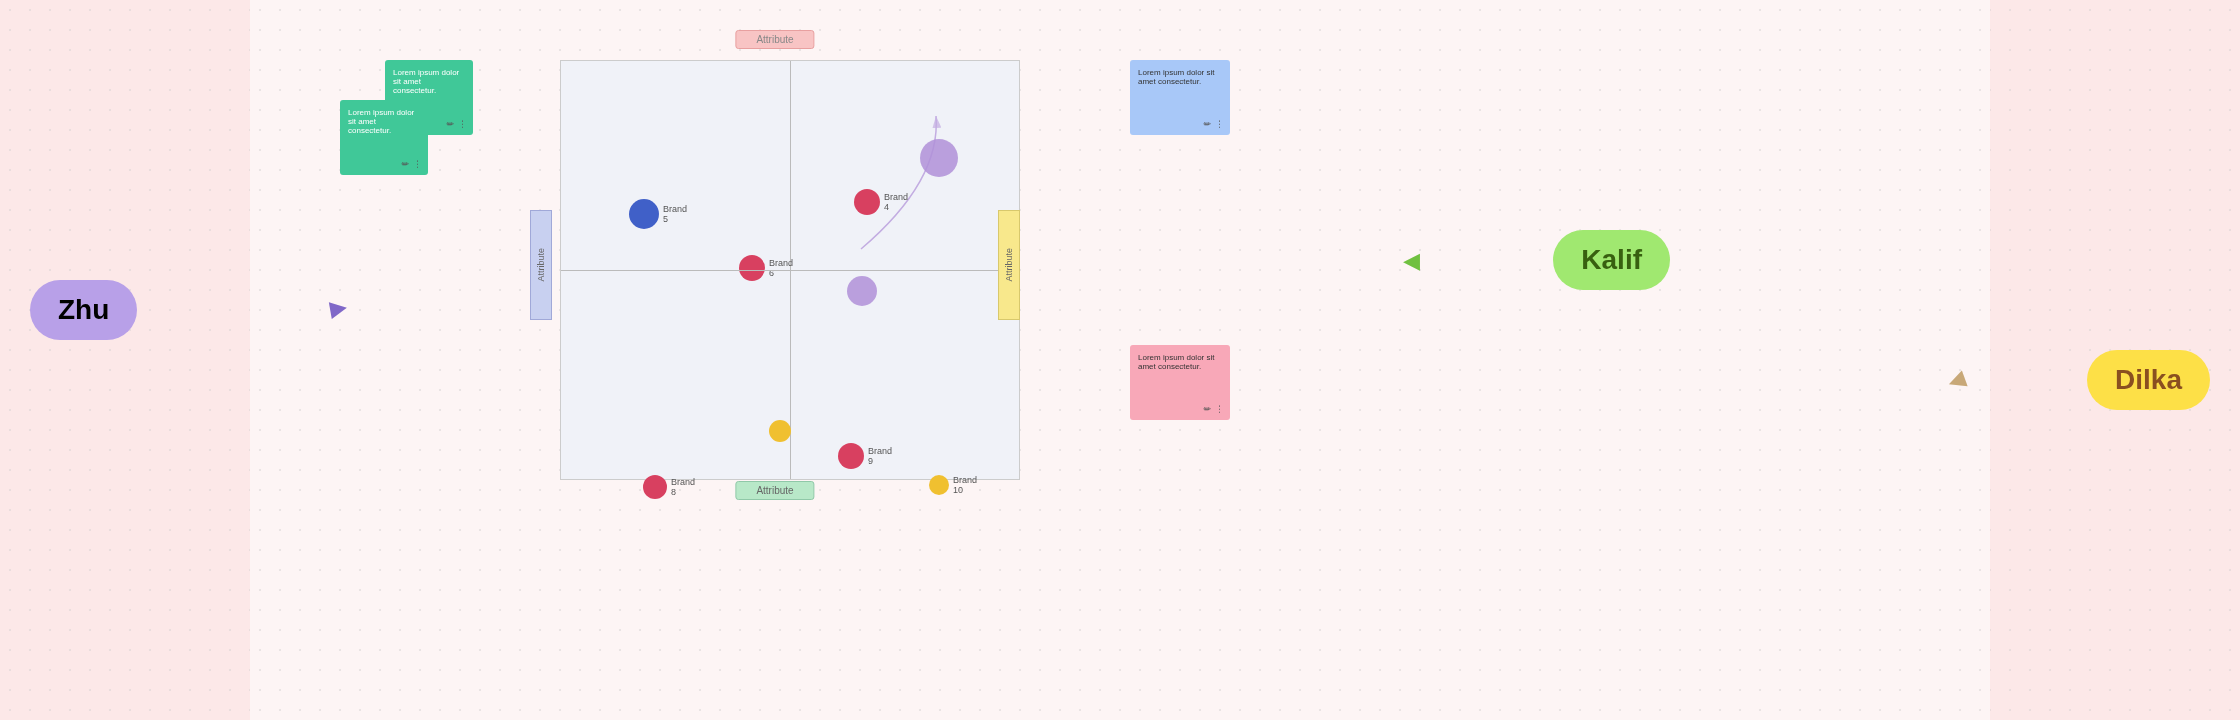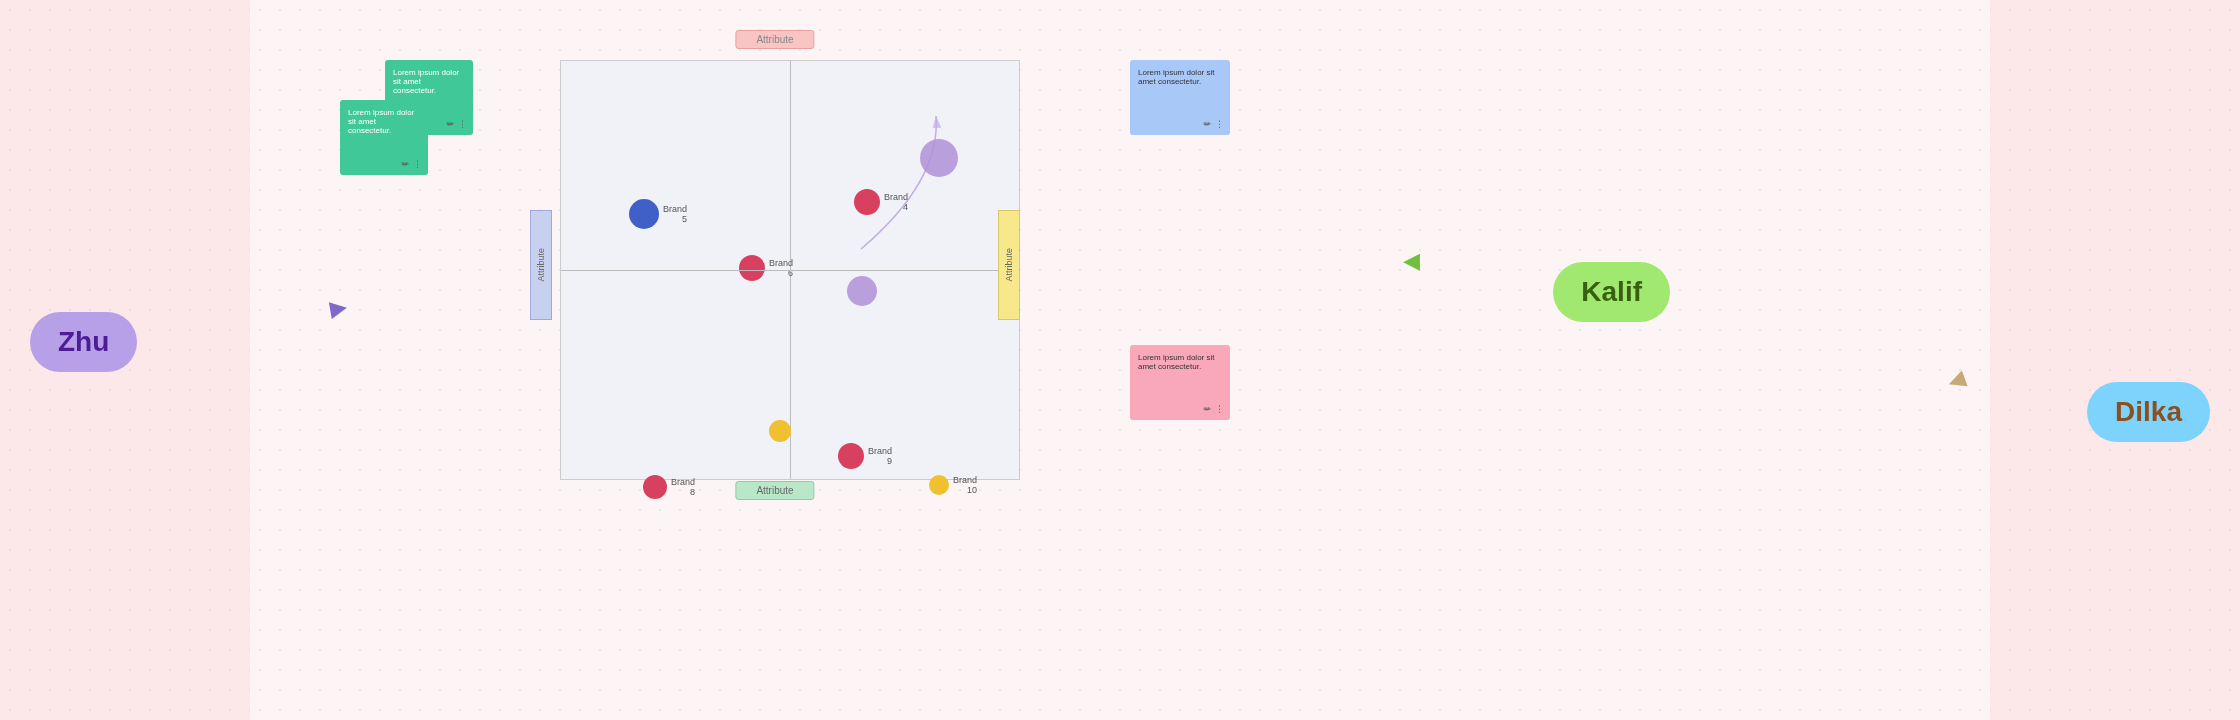--- a/index.html
+++ b/index.html
@@ -43,21 +43,20 @@
       pointer-events: none;
     }
 
     
     .quadrant-container {
       position: absolute;
       left: 530px;
       top: 30px;
       width: 490px;
       height: 470px;
-      text-align: right;
     }
 
     .quadrant-chart {
       position: absolute;
       left: 30px;
       top: 30px;
       width: 460px;
       height: 420px;
       background: #f0f2f8;
       border: 1px solid #ccc;
@@ -223,25 +222,24 @@
     }
 
     
     .name-label {
       position: absolute;
       border-radius: 30px;
       font-weight: bold;
       display: flex;
       align-items: center;
       justify-content: center;
-      margin-top: 32px;
     }
     .name-zhu {
       background: #b8a0e8;
-      color: #4c1d95;
+      color: #000000;
       font-size: 28px;
       padding: 14px 28px;
       left: 30px;
       top: 280px;
     }
     .name-kalif {
       background: #a0e870;
       color: #386010;
       font-size: 28px;
       padding: 14px 28px;
@@ -376,19 +374,19 @@
 </div>
 
 <div class="name-label name-kalif" style="position:absolute; background:#a0e870; color:#386010; font-size:28px; font-weight:bold; padding:14px 28px; border-radius:30px; right:570px; top:230px;">
   <span>Kalif</span>
 </div>
 
 <div class="cursor-arrow cursor-kalif" style="position:absolute; font-size:22px; right:820px; top:248px; color:#70c040; transform:scaleX(-1);">
   ▶
 </div>
 
-<div class="name-label name-dilka" style="position:absolute; background:#7dd3fc; color:#8a5020; font-size:28px; font-weight:bold; padding:14px 28px; border-radius:30px; right:30px; top:350px;">
+<div class="name-label name-dilka" style="position:absolute; background:#fde047; color:#8a5020; font-size:28px; font-weight:bold; padding:14px 28px; border-radius:30px; right:30px; top:350px;">
   <span>Dilka</span>
 </div>
 
 <div class="cursor-arrow cursor-dilka" style="position:absolute; font-size:22px; right:275px; top:367px; color:#c8a878; transform:rotate(-20deg) scaleX(-1);">
   ▶
 </div>
 
 </body></html>

